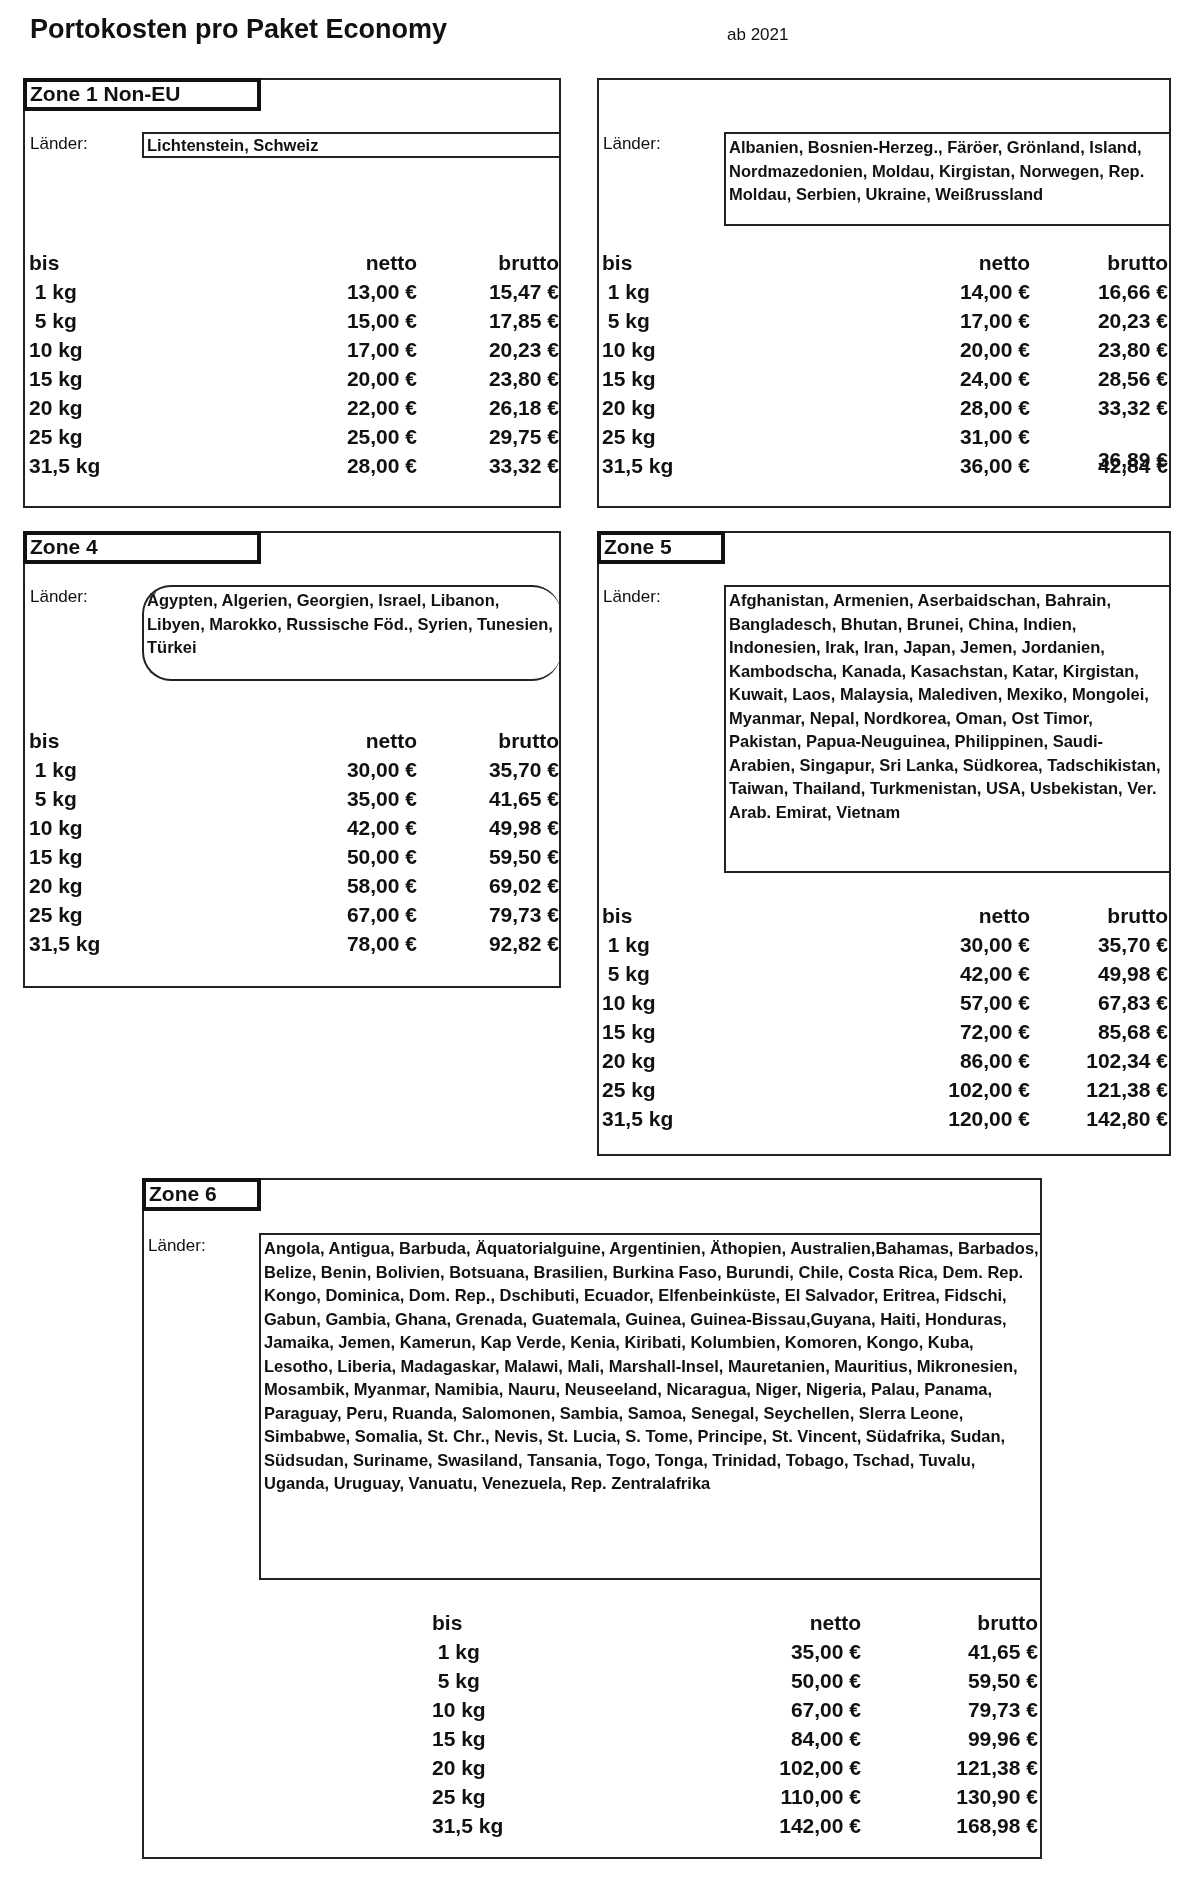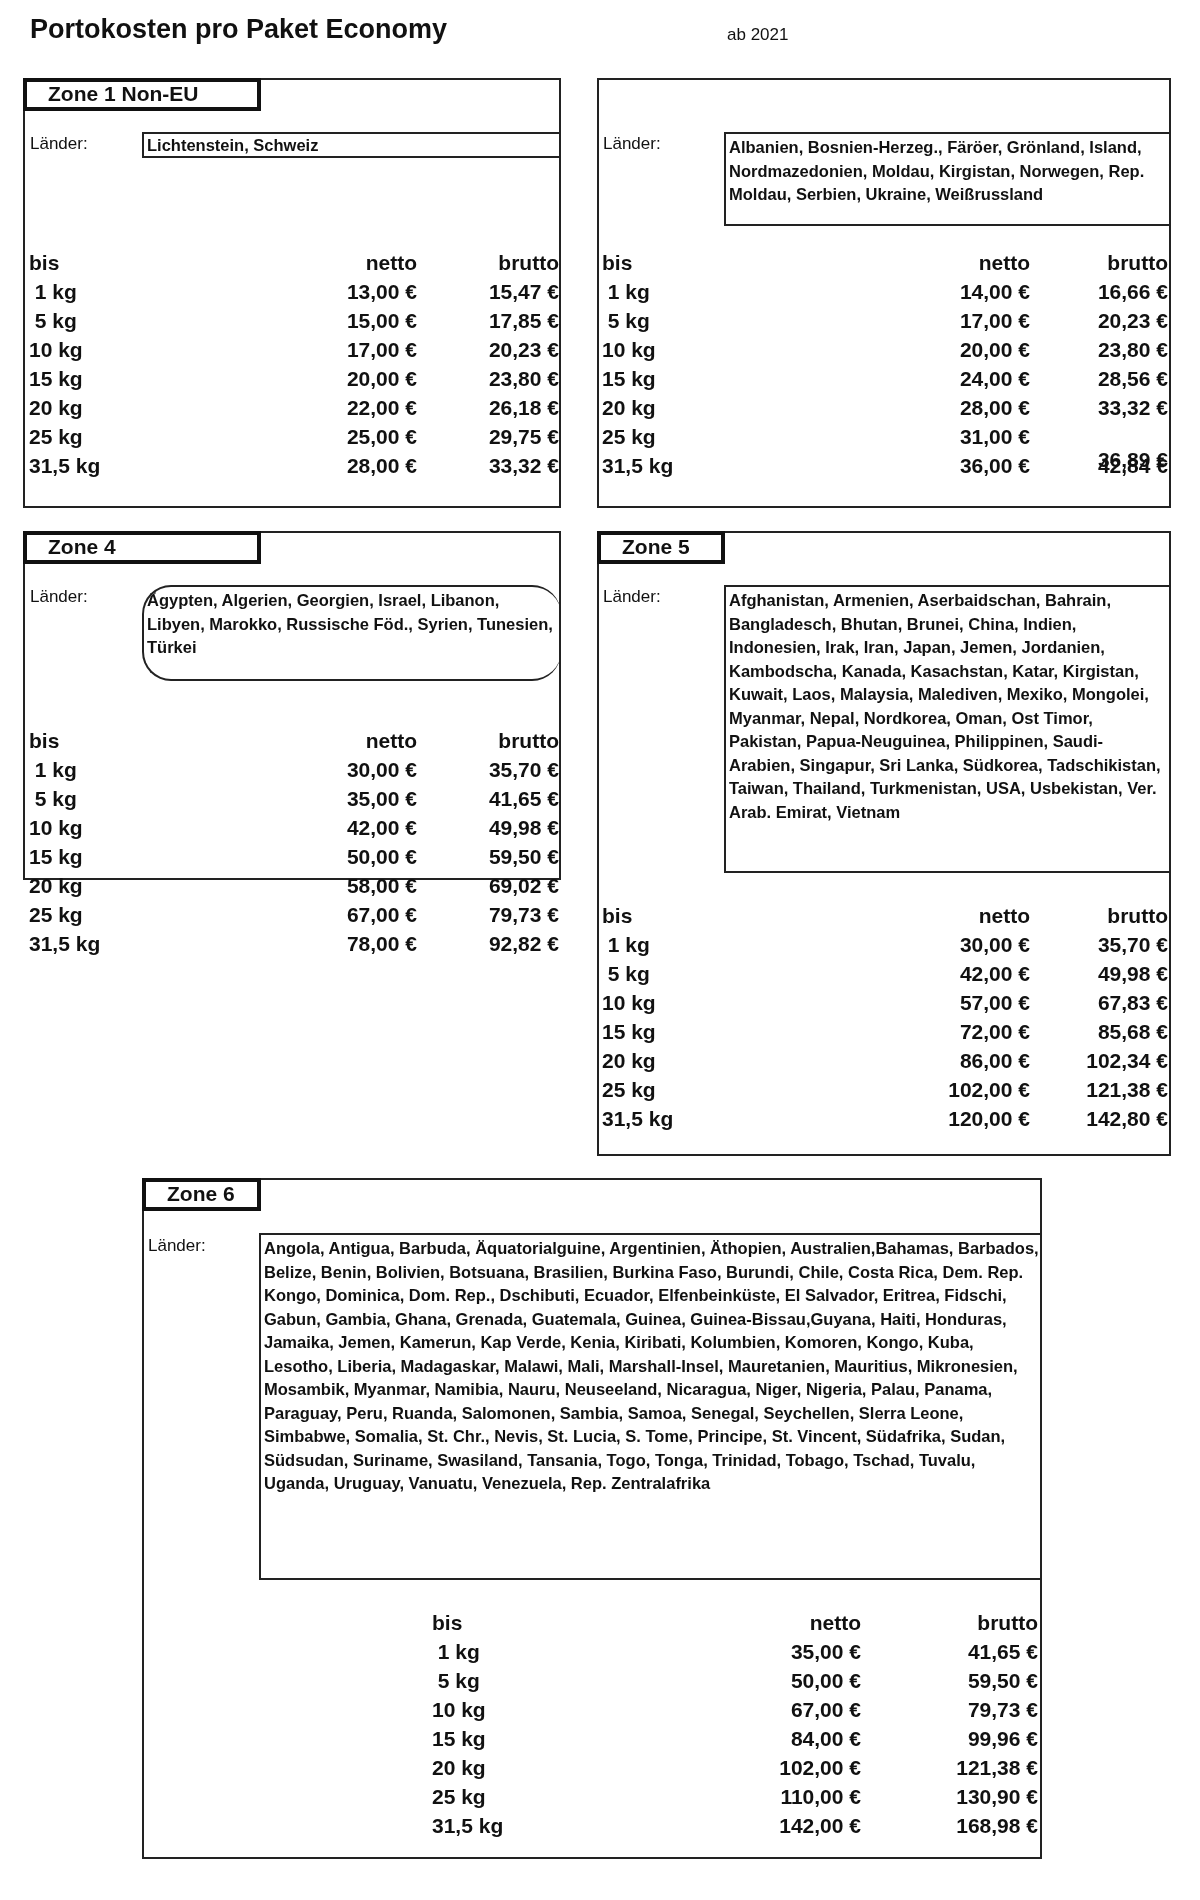--- a/index.html
+++ b/index.html
@@ -3,21 +3,21 @@
 <meta charset="utf-8">
 <style>
   html, body { margin: 0; padding: 0; background: #ffffff; }
   body { width: 1200px; height: 1900px; position: relative; overflow: hidden;
          font-family: "Liberation Sans", sans-serif; color: #111; }
   .abs { position: absolute; }
   .title { left: 30px; top: 14px; font-size: 27px; font-weight: bold; white-space: nowrap; }
   .subtitle { left: 727px; top: 25px; font-size: 17px; white-space: nowrap; }
   .zone { position: absolute; border: 2px solid #222; box-sizing: border-box; }
   .zone-head { position: absolute; left: -2px; top: -2px; border: 4px solid #111; box-sizing: border-box;
-               font-size: 21px; font-weight: bold; padding-left: 21px; line-height: 24px; white-space: nowrap; background:#fff; }
+               font-size: 21px; font-weight: bold; padding-left: 3px; line-height: 24px; white-space: nowrap; background:#fff; }
   .lander-label { position: absolute; font-size: 17px; white-space: nowrap; }
   .country-box { position: absolute; border: 2px solid #222; box-sizing: border-box; border-right: none;
                  font-size: 16.5px; font-weight: bold; line-height: 23.5px; padding: 2px 3px; overflow: hidden; }
   .prices { position: absolute; font-weight: bold; font-size: 21px; }
   .prow { position: absolute; left: 0; right: 0; height: 29px; line-height: 29px; white-space: nowrap; }
   .prow .w { position: absolute; left: 0; }
   .prow .n { position: absolute; text-align: right; }
   .prow .b { position: absolute; text-align: right; }
   .prow.head .w, .prow.head .n, .prow.head .b { font-weight: bold; }
 </style>
@@ -115,21 +115,21 @@
       <span class="b" style="right:0;margin-top:23px;">36,89 €</span>
     </div>
     <div class="prow" style="top:203px;">
       <span class="w" style="white-space:pre;">31,5 kg</span>
       <span class="n" style="right:138px;">36,00 €</span>
       <span class="b" style="right:0;">42,84 €</span>
     </div>
   </div>
 </div>
 
-<div class="zone" style="left:23px; top:531px; width:538px; height:349px;">
+<div class="zone" style="left:23px; top:531px; width:538px; height:457px;">
   <div class="zone-head" style="width:238px; height:33px;">Zone 4</div>
   <div class="lander-label" style="left:5px; top:54px;">Länder:</div>
   <div class="country-box" style="left:117px; top:52px; right:-2px; height:96px;border-radius:29px;">Ägypten, Algerien, Georgien, Israel, Libanon, Libyen, Marokko, Russische Föd., Syrien, Tunesien, Türkei</div>
   <div class="prices" style="left:4px; top:193px; width:530px; height:240px;">
     <div class="prow head" style="top:0px;">
       <span class="w">bis</span>
       <span class="n" style="right:142px;">netto</span>
       <span class="b" style="right:0;">brutto</span>
     </div>
     <div class="prow" style="top:29px;">

